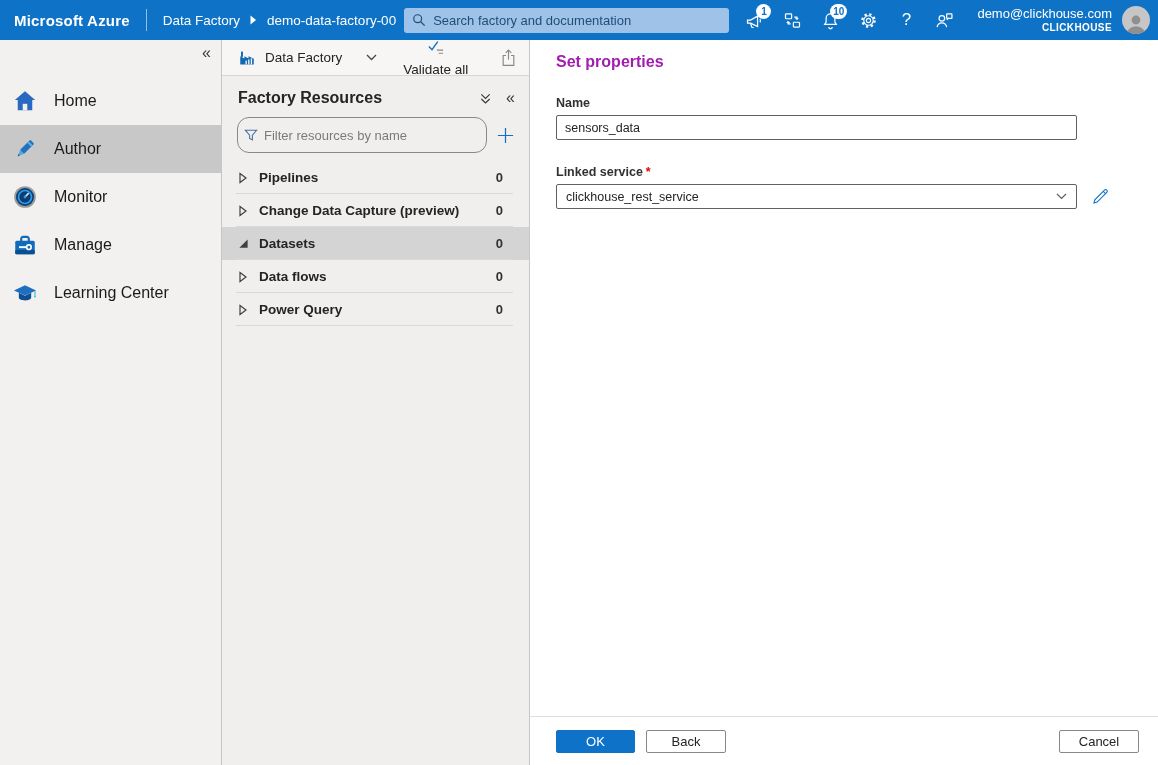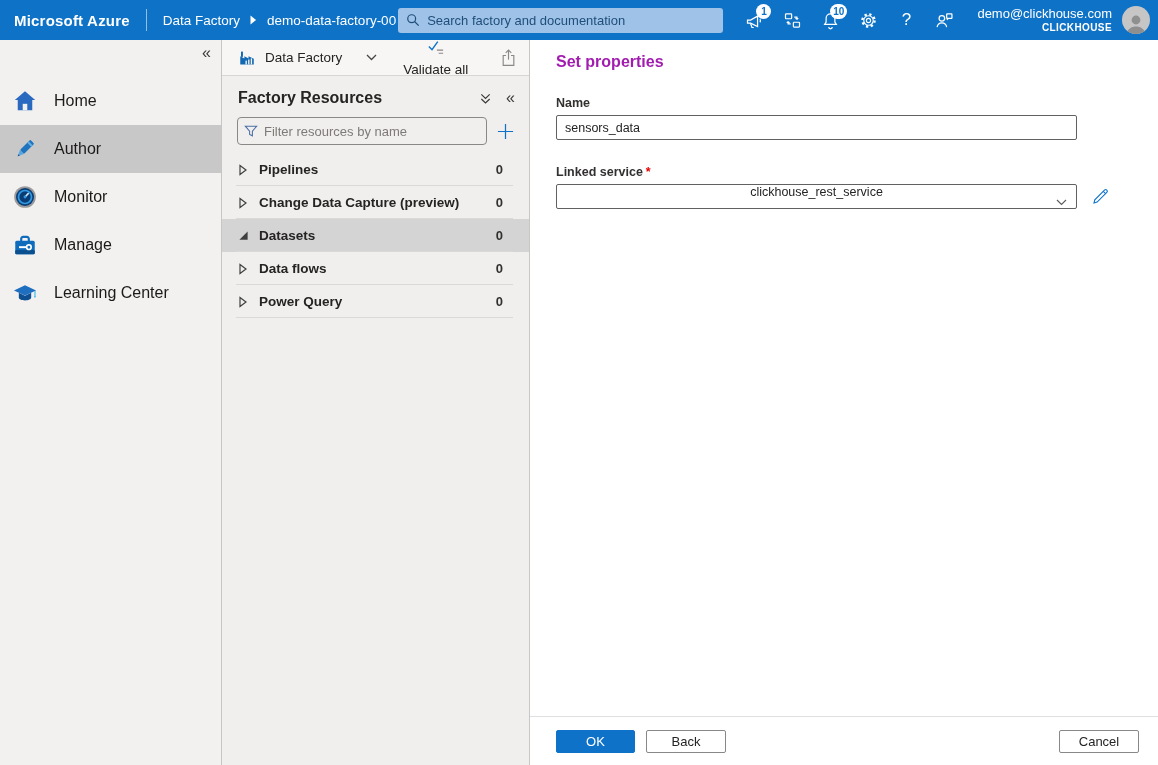--- a/index.html
+++ b/index.html
@@ -7,21 +7,21 @@
               font-family:"Liberation Sans", sans-serif; }
 
   
   .topbar { height:40px; background:#0e72c6; display:flex; align-items:center; color:#fff; padding:0 8px 0 14px; }
   .brand { font-size:15px; font-weight:700; letter-spacing:.2px; white-space:nowrap; }
   .tb-divider { width:1px; height:22px; background:rgba(255,255,255,.55); margin:0 16px; }
   .crumb { font-size:13.5px; white-space:nowrap; cursor:default; }
   .crumb-caret { margin:0 10px; display:flex; align-items:center; }
   .crumb-instance { max-width:138px; overflow:hidden; white-space:nowrap; }
   .searchbox { display:flex; align-items:center; width:325px; height:25px; background:#9fc3e8;
-               border-radius:3px; margin-left:2px; padding:8px 8px; flex:none; }
+               border-radius:3px; margin-left:8px; padding:8px 8px; flex:none; }
   .searchbox svg { flex:none; margin-right:7px; }
   .searchbox input { border:none; outline:none; background:transparent; width:100%;
                      font-size:13px; color:#16436f; font-family:inherit; }
   .searchbox input::placeholder { color:#1f4e79; opacity:1; }
   .tb-icons { margin-left:auto; display:flex; align-items:center; }
   .tb-btn { position:relative; width:38px; height:40px; display:flex; align-items:center; justify-content:center; cursor:pointer; }
   .badge { position:absolute; top:4px; right:2px; background:#fff; color:#0e72c6; border-radius:9px;
            min-width:15px; height:15px; padding:0 3px; font-size:10px; font-weight:700;
            display:flex; align-items:center; justify-content:center; }
   .help-q { font-size:17px; color:#fff; font-weight:400; }
@@ -52,21 +52,21 @@
   .validate-group { display:flex; align-items:center; gap:7px; margin-left:26px; cursor:pointer;flex-direction:column; }
   .share-btn { margin-left:auto; display:flex; cursor:pointer; }
 
   .res-header { display:flex; align-items:center; padding:13px 14px 8px 16px; }
   .res-title { font-size:16px; font-weight:700; color:#252423; flex:1; }
   .res-actions { display:flex; align-items:center; gap:14px; }
   .chev-text { font-size:16px; color:#3b3a39; cursor:pointer; line-height:1; }
   .icon-btn { cursor:pointer; display:flex; }
 
   .filter-row { display:flex; align-items:center; padding:2px 14px 8px 15px; gap:9px; }
-  .filter-box { flex:1; height:28px; border:1px solid #8a8886; border-radius:4px;
+  .filter-box { flex:1; height:36px; border:1px solid #8a8886; border-radius:12px;
                 display:flex; align-items:center; padding:0 6px; }
   .filter-box svg { flex:none; margin-right:6px; }
   .filter-box input { border:none; outline:none; background:transparent; width:100%;
                       font-size:13px; color:#323130; font-family:inherit; }
   .filter-box input::placeholder { color:#7d7a78; opacity:1; }
   .plus-btn { cursor:pointer; display:flex; }
 
   .tree-row { height:33px; display:flex; align-items:center; padding:0 26px 0 16px;
               position:relative; cursor:pointer; }
   .tree-row::after { content:""; position:absolute; left:14px; right:16px; bottom:0; height:1px; background:#dbd9d7; }
@@ -78,21 +78,21 @@
   
   .rightpanel { flex:1; background:#fff; position:relative; }
   .panel-body { padding:13px 0 0 26px; }
   .panel-title { font-size:16px; font-weight:600; color:#a21caf; }
   .field-label { margin-top:25px; margin-bottom:5px; font-size:12.5px; font-weight:600; color:#323130; }
   .req { color:#e50000; margin-left:3px; }
   .text-input { width:521px; height:25px; border:1px solid #616161; border-radius:2px;
                 padding:0 8px; font-size:12.5px; color:#242424; font-family:inherit; outline:none; display:block; }
   .ls-row { display:flex; align-items:center; }
   .fake-select { width:521px; height:25px; border:1px solid #616161; border-radius:2px;
-                 display:flex; align-items:center; padding:0 9px; font-size:12.5px; color:#242424; cursor:pointer;flex-direction:column; }
+                 display:flex; align-items:center; padding:0 9px; font-size:12.5px; color:#242424; cursor:pointer; }
   .fake-select .sel-chev { margin-left:auto; display:flex; }
   .edit-btn { margin-left:14px; display:flex; cursor:pointer; }
 
   .panel-footer { position:absolute; left:0; right:0; bottom:0; height:49px; background:#fff;
                   border-top:1px solid #e1dfdd; display:flex; align-items:center; padding:0 19px 0 26px; }
   .btn { height:23px; font-size:13px; border-radius:2px; cursor:pointer; font-family:Liberation Sans, sans-serif;
          display:flex; align-items:center; justify-content:center; }
   .btn-primary { width:79px; background:#0f72c9; border:1px solid #0f72c9; color:#fff; }
   .btn-outline { width:80px; background:#fff; border:1px solid #8a8886; color:#242424; }
   .btn-back { margin-left:11px; }

